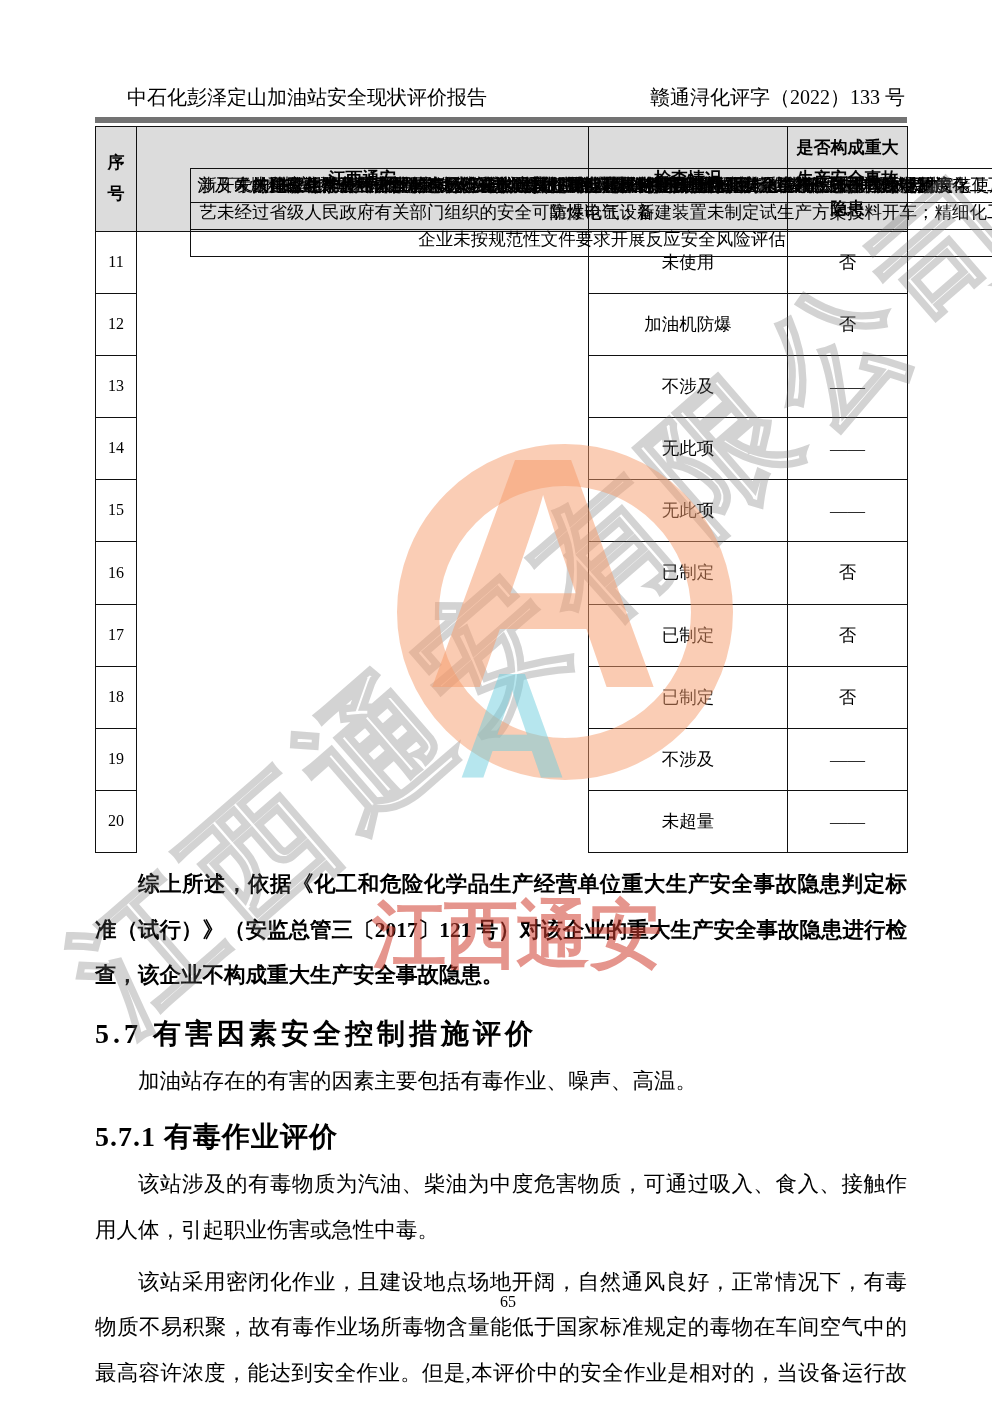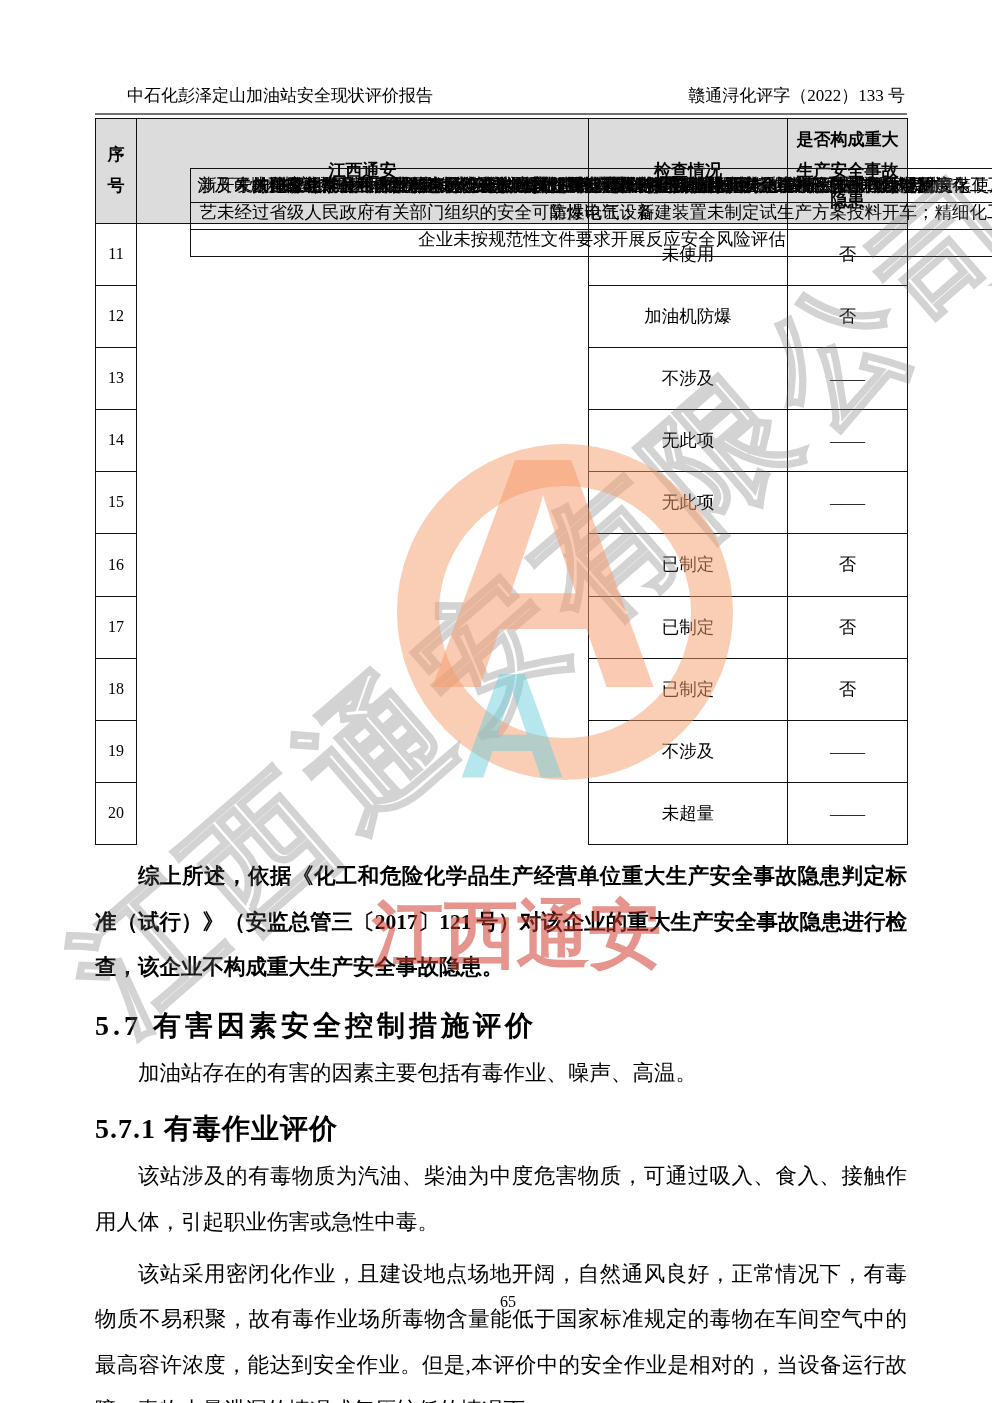--- a/index.html
+++ b/index.html
@@ -13,23 +13,23 @@
   }
   .content{
     position:absolute;
     left:95px;top:84px;
     width:812px;
     z-index:1;
   }
   
   .runhead{
     display:flex;justify-content:space-between;align-items:center;
-    font-size:17px;
+    font-size:20px;
     padding:0 2px 6px 32px;
-    border-bottom:2px solid #737373;
+    border-bottom:6px solid #737373;
   }
   .runhead .right{font-weight:normal;}
   
   table.checklist{
     border-collapse:collapse;
     table-layout:fixed;
     width:100%;
     margin-top:3px;
   }
   table.checklist th,table.checklist td{

